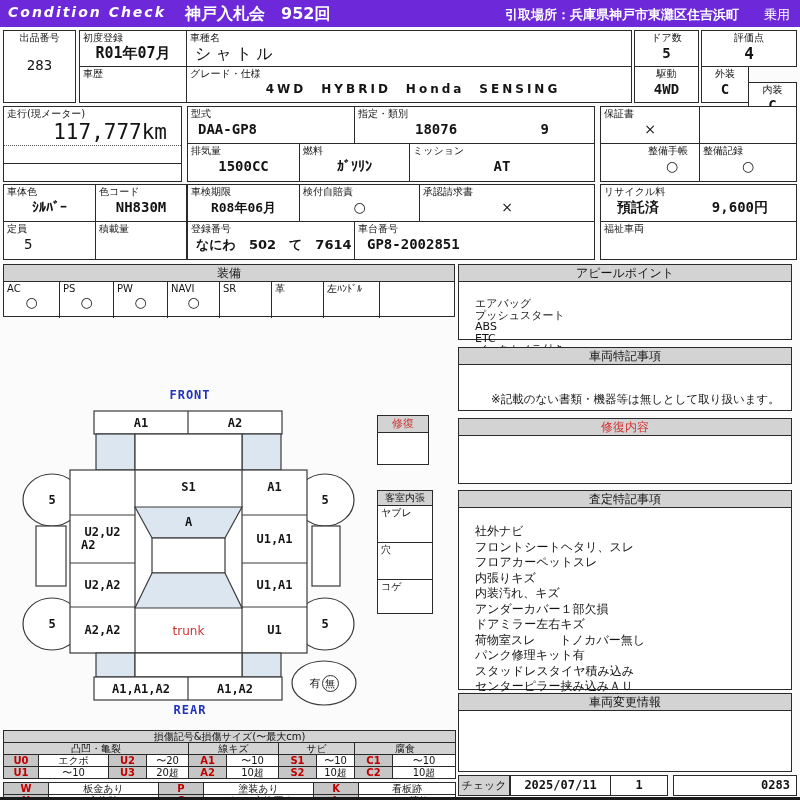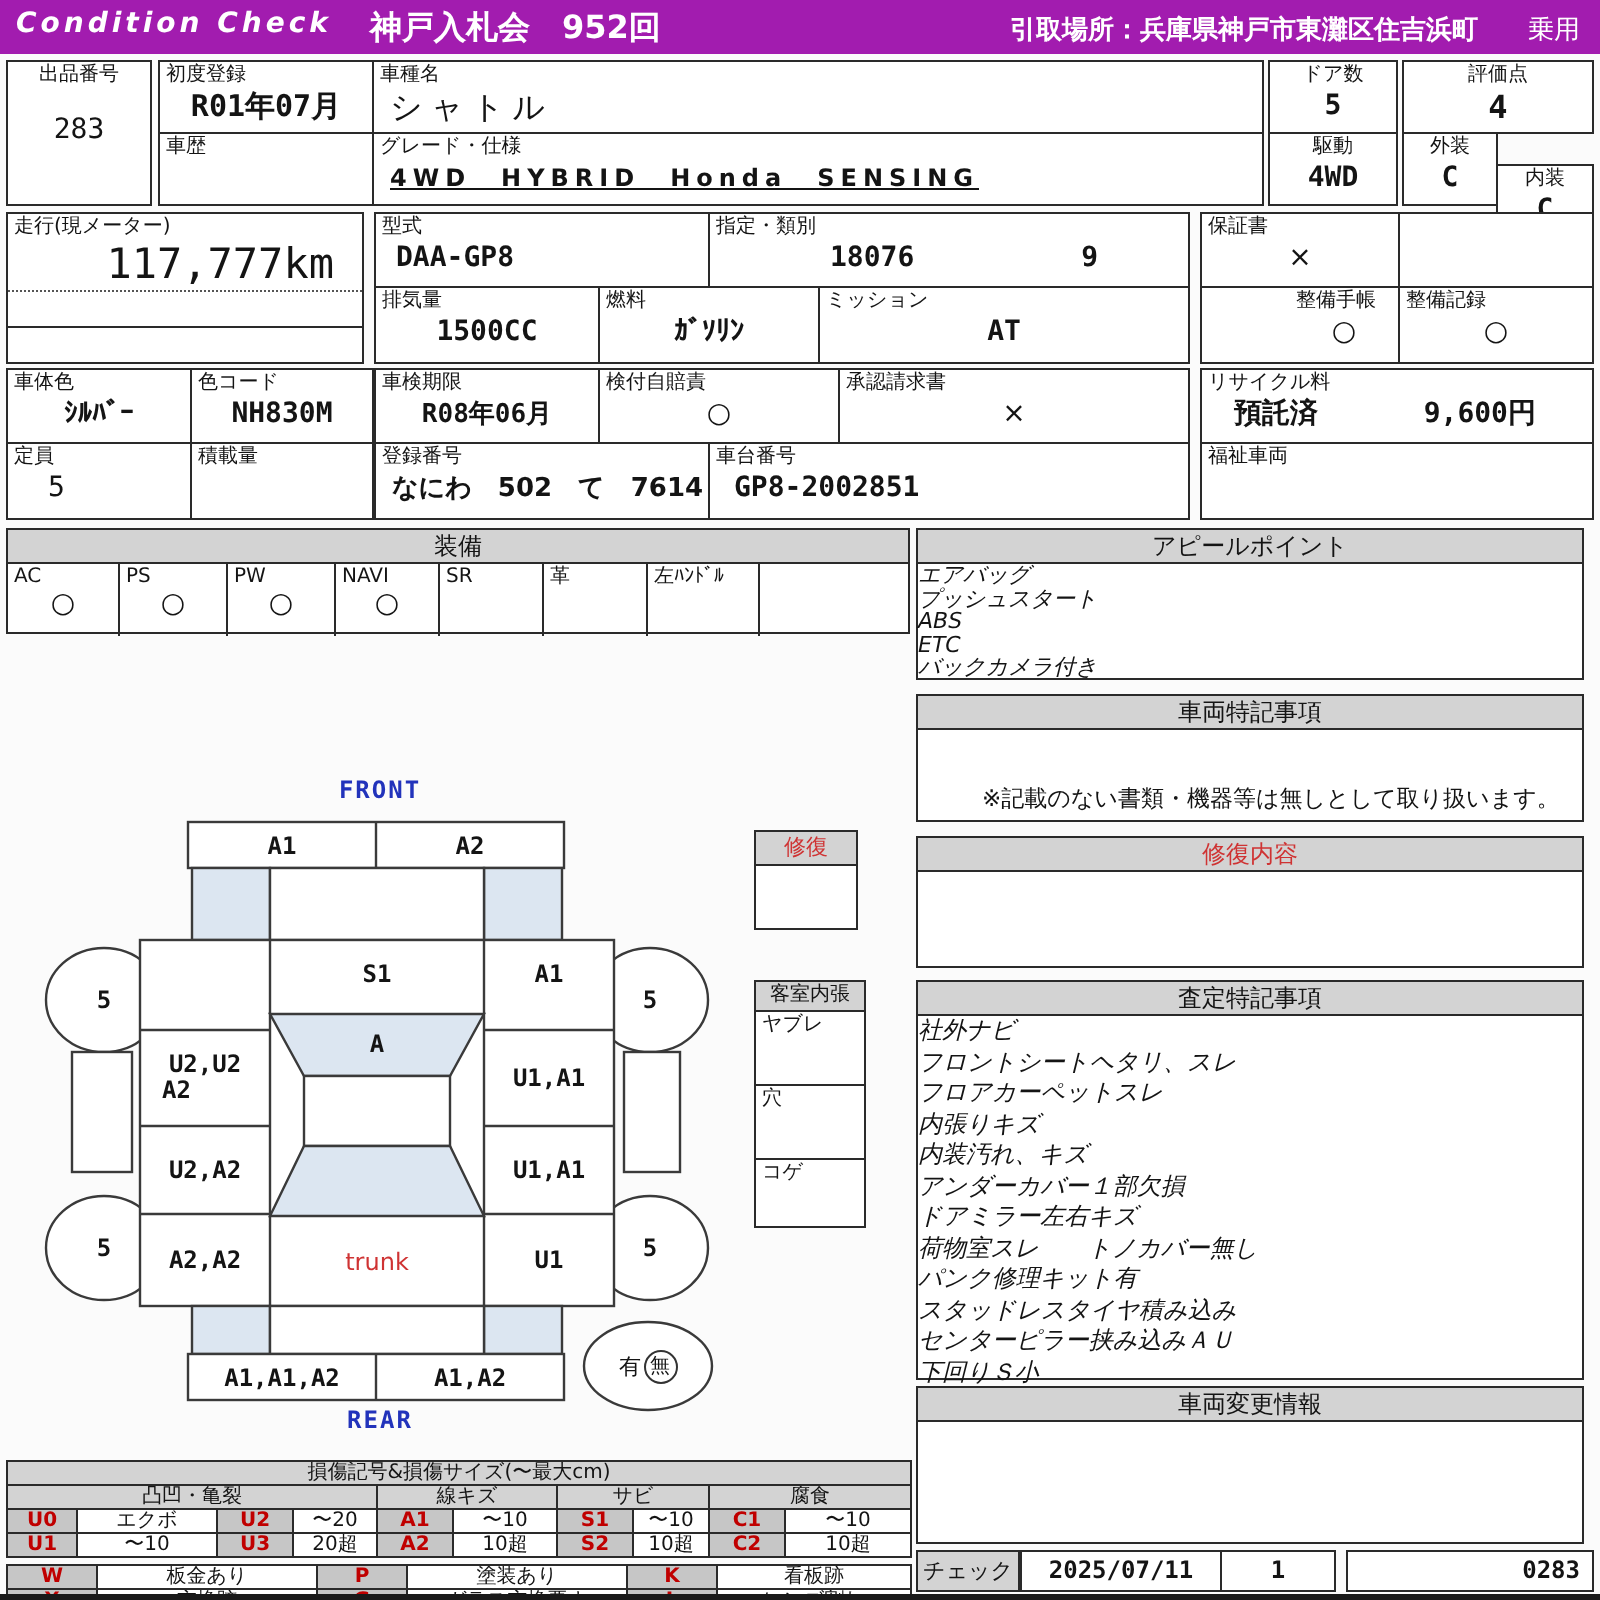--- a/index.html
+++ b/index.html
@@ -10,23 +10,23 @@
   .lblc{text-align:center;}
   .val{text-align:center;font-size:14px;line-height:17px;white-space:nowrap;}
   .bold{font-weight:bold;}
   .mono{font-family:"DejaVu Sans Mono","Liberation Mono",monospace;}
   .sec{position:absolute;box-sizing:border-box;border:1px solid #2a2a2a;background:#fff;}
   .sec-hdr{background:#d3d3d3;border-bottom:1px solid #2a2a2a;text-align:center;
            font-size:12px;line-height:16px;height:16px;}
   .sec-body{font-size:12px;line-height:15.5px;padding:2px 5px;margin-left:27px;}
   .red{color:#cf3333;}
   .blue{color:#2233bb;}
-  ul.plain{list-style:none;margin:0;padding:0;font-style:italic;}
+  ul.plain{list-style:none;margin:16px;padding:0;}
   
-  #topbar{position:absolute;left:0;top:0;width:800px;height:27px;background:#a21caf;color:#fff;}
+  #topbar{position:absolute;left:0;top:0;width:800px;height:27px;background:#6d28d9;color:#fff;}
   #topbar .t{position:absolute;top:4px;white-space:nowrap;}
   
   .eqcell{box-sizing:border-box;border-right:1px solid #2a2a2a;height:36px;position:relative;}
   .eqcell:last-child{border-right:none;}
   .eq-mark{position:absolute;left:0;right:0;top:12px;text-align:center;font-size:14px;}
   
   table.leg{border-collapse:collapse;width:452px;table-layout:fixed;background:#fff;}
   table.leg td{border:1px solid #2a2a2a;font-size:10px;line-height:11px;padding:0 1px;
                text-align:center;overflow:hidden;white-space:nowrap;}
   td.code{background:#c6c6c6;color:#c00000;font-weight:bold;}
@@ -63,21 +63,21 @@
 </div>
 <div class="box" style="left:79px;top:66px;width:108px;height:37px;">
   <div class="lbl">車歴</div>
 </div>
 <div class="box" style="left:186px;top:30px;width:446px;height:37px;">
   <div class="lbl">車種名</div>
   <div class="val" style="text-align:left;padding-left:8px;font-size:16px;letter-spacing:4px;">シャトル</div>
 </div>
 <div class="box" style="left:186px;top:66px;width:446px;height:37px;">
   <div class="lbl">グレード・仕様</div>
-  <div class="val bold" style="text-align:left;padding-left:8px;font-size:12px;letter-spacing:3px;text-decoration:underline;">4WD　HYBRID　Honda　SENSING</div>
+  <div class="val bold" style="text-align:center;padding-left:8px;font-size:12px;letter-spacing:3px;">4WD　HYBRID　Honda　SENSING</div>
 </div>
 <div class="box" style="left:634px;top:30px;width:65px;height:37px;">
   <div class="lbl lblc">ドア数</div>
   <div class="val bold mono">5</div>
 </div>
 <div class="box" style="left:634px;top:66px;width:65px;height:37px;">
   <div class="lbl lblc">駆動</div>
   <div class="val bold mono">4WD</div>
 </div>
 <div class="box" style="left:701px;top:30px;width:96px;height:37px;">

